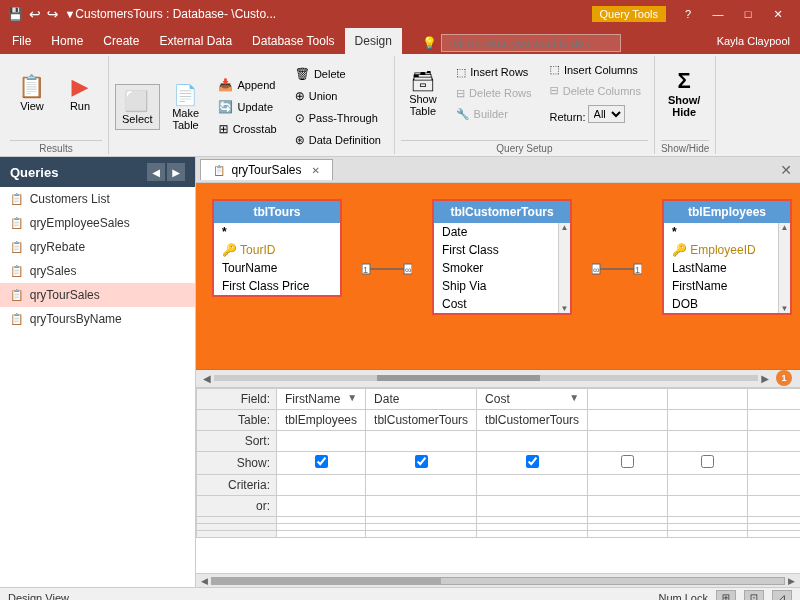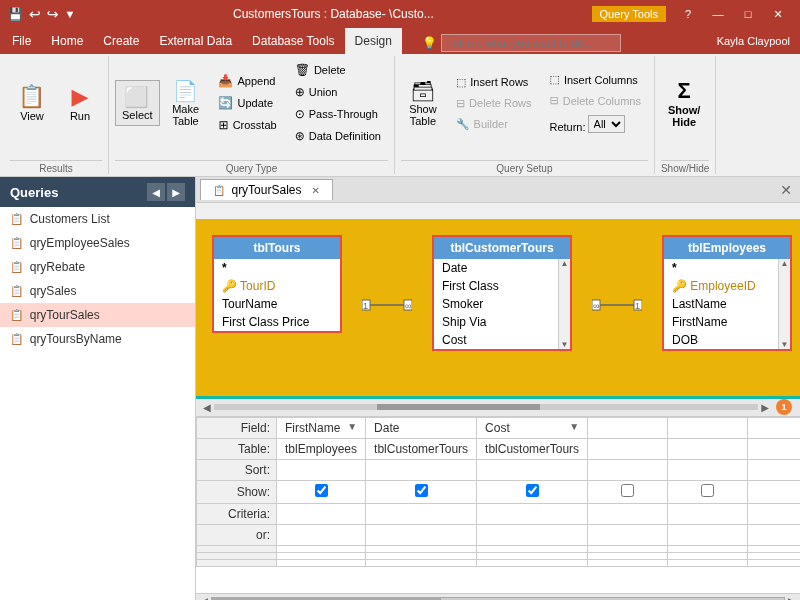--- a/index.html
+++ b/index.html
@@ -1,21 +1,21 @@
 <!DOCTYPE html>
 <html><head>
   <meta charset="utf-8">
   <style>
     * { box-sizing: border-box; margin: 0; padding: 0; }
     body { font-family: 'Segoe UI', Arial, sans-serif; font-size: 12px; background: #f0f0f0; width: 800px; height: 600px; overflow: hidden; }
 
     
     .title-bar { background: #b03a2e; color: white; height: 28px; display: flex; align-items: center; padding: 0 8px; }
     .title-bar-left { display: flex; align-items: center; gap: 6px; }
-    .title-bar-title { flex: 1; text-align: center; font-size: 12px; font-weight: 400; }
+    .title-bar-title { flex: 1; font-size: 12px; font-weight: 400; }
     .title-bar-controls { display: flex; gap: 2px; margin-left: auto; }
     .title-btn { width: 28px; height: 20px; background: transparent; border: none; color: white; cursor: pointer; font-size: 11px; display: flex; align-items: center; justify-content: center; }
 
     
     .menu-bar { background: #b03a2e; color: white; height: 26px; display: flex; align-items: center; padding: 0 2px; }
     .menu-item { padding: 4px 10px; cursor: pointer; font-size: 12px; height: 100%; display: flex; align-items: center; }
     .menu-item.active { background: #f0f0f0; color: #333; }
 
     
     .ribbon { background: #f0f0f0; border-bottom: 1px solid #ccc; display: flex; flex-direction: column; }
@@ -49,21 +49,21 @@
 
     
     .main-area { flex: 1; display: flex; flex-direction: column; overflow: hidden; }
     .query-tab-bar { background: #e0e0e0; display: flex; align-items: center; padding: 2px 4px; border-bottom: 1px solid #ccc; }
     .query-tab { background: white; border: 1px solid #aaa; border-bottom: none; padding: 3px 12px; font-size: 12px; cursor: pointer; display: flex; align-items: center; gap: 6px; }
     .query-tab-icon { color: #666; font-size: 10px; }
     .close-btn { font-size: 10px; color: #666; cursor: pointer; margin-left: 4px; }
     .query-tab-close-area { margin-left: auto; font-size: 14px; cursor: pointer; color: #666; padding-right: 4px; }
 
     
-    .query-design { flex: 1; background: #eab308; overflow: auto; position: relative; border-bottom: 3px solid #14b8a6; min-height: 170px; max-height: 200px; margin-top: 16px; }
+    .query-design { flex: 1; background: #f97316; overflow: auto; position: relative; border-bottom: 1px solid #14b8a6; min-height: 170px; max-height: 200px; }
     .tables-area { display: flex; gap: 20px; padding: 16px; align-items: flex-start; }
 
     
     .table-box { border: 2px solid #e74c3c; min-width: 120px; font-size: 12px; background: white; }
     .table-box-header { background: #5b9bd5; color: white; padding: 4px 8px; font-weight: bold; font-size: 12px; text-align: center; cursor: move; }
     .table-field { padding: 2px 8px; cursor: pointer; }
     .table-field.key { color: #b8860b; }
     .table-field.star { font-weight: bold; }
     .scrollbar-stub { width: 12px; }
     .table-box-scroll { display: flex; }
@@ -179,21 +179,20 @@
           <div class="ribbon-btn-small">
               <span style="font-size:12px;">⊙</span>
               <span>Pass-Through</span>
             </div>
           <div class="ribbon-btn-small">
               <span style="font-size:12px;">⊛</span>
               <span>Data Definition</span>
             </div>
         </div>
       </div>
-      <div class="ribbon-section-label">Query Type</div>
     </div>
 
     <div class="ribbon-section">
       <div class="ribbon-section-inner">
         <div class="ribbon-btn-large">
           <span style="font-size:20px;">🗃</span>
           <span style="font-size:11px;text-align:center;">Show<br>Table</span>
         </div>
         <div class="ribbon-col">
           <div class="ribbon-btn-small">

